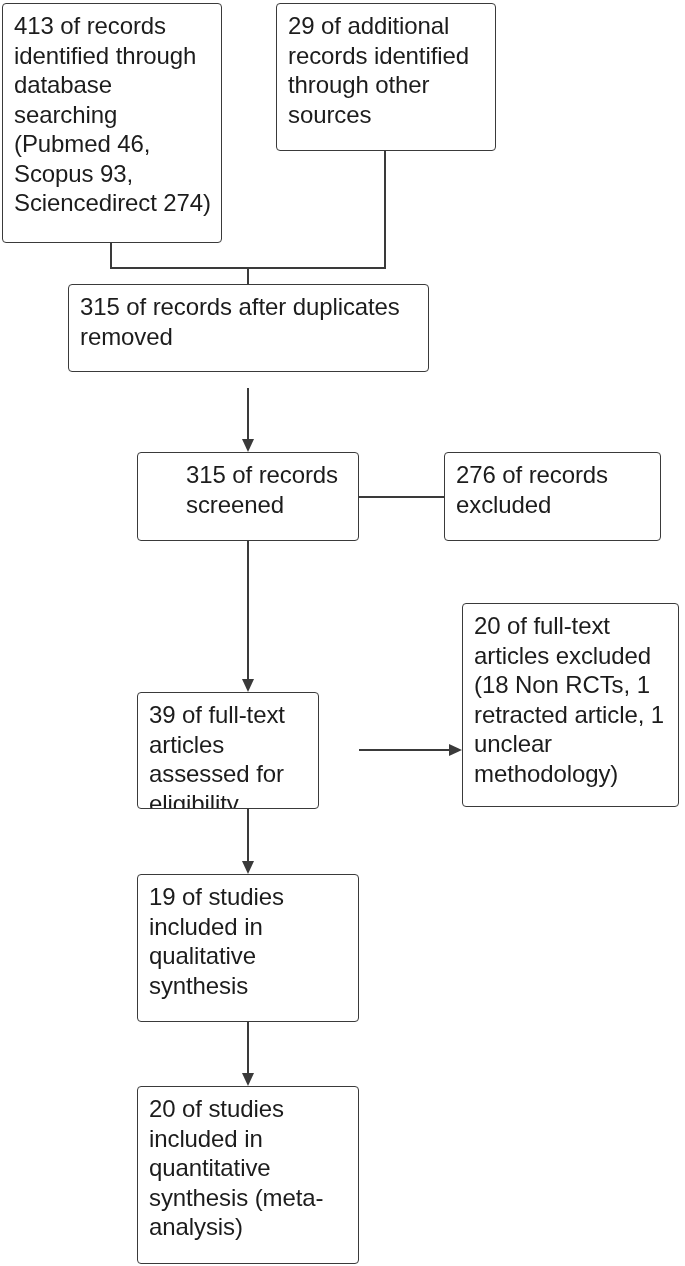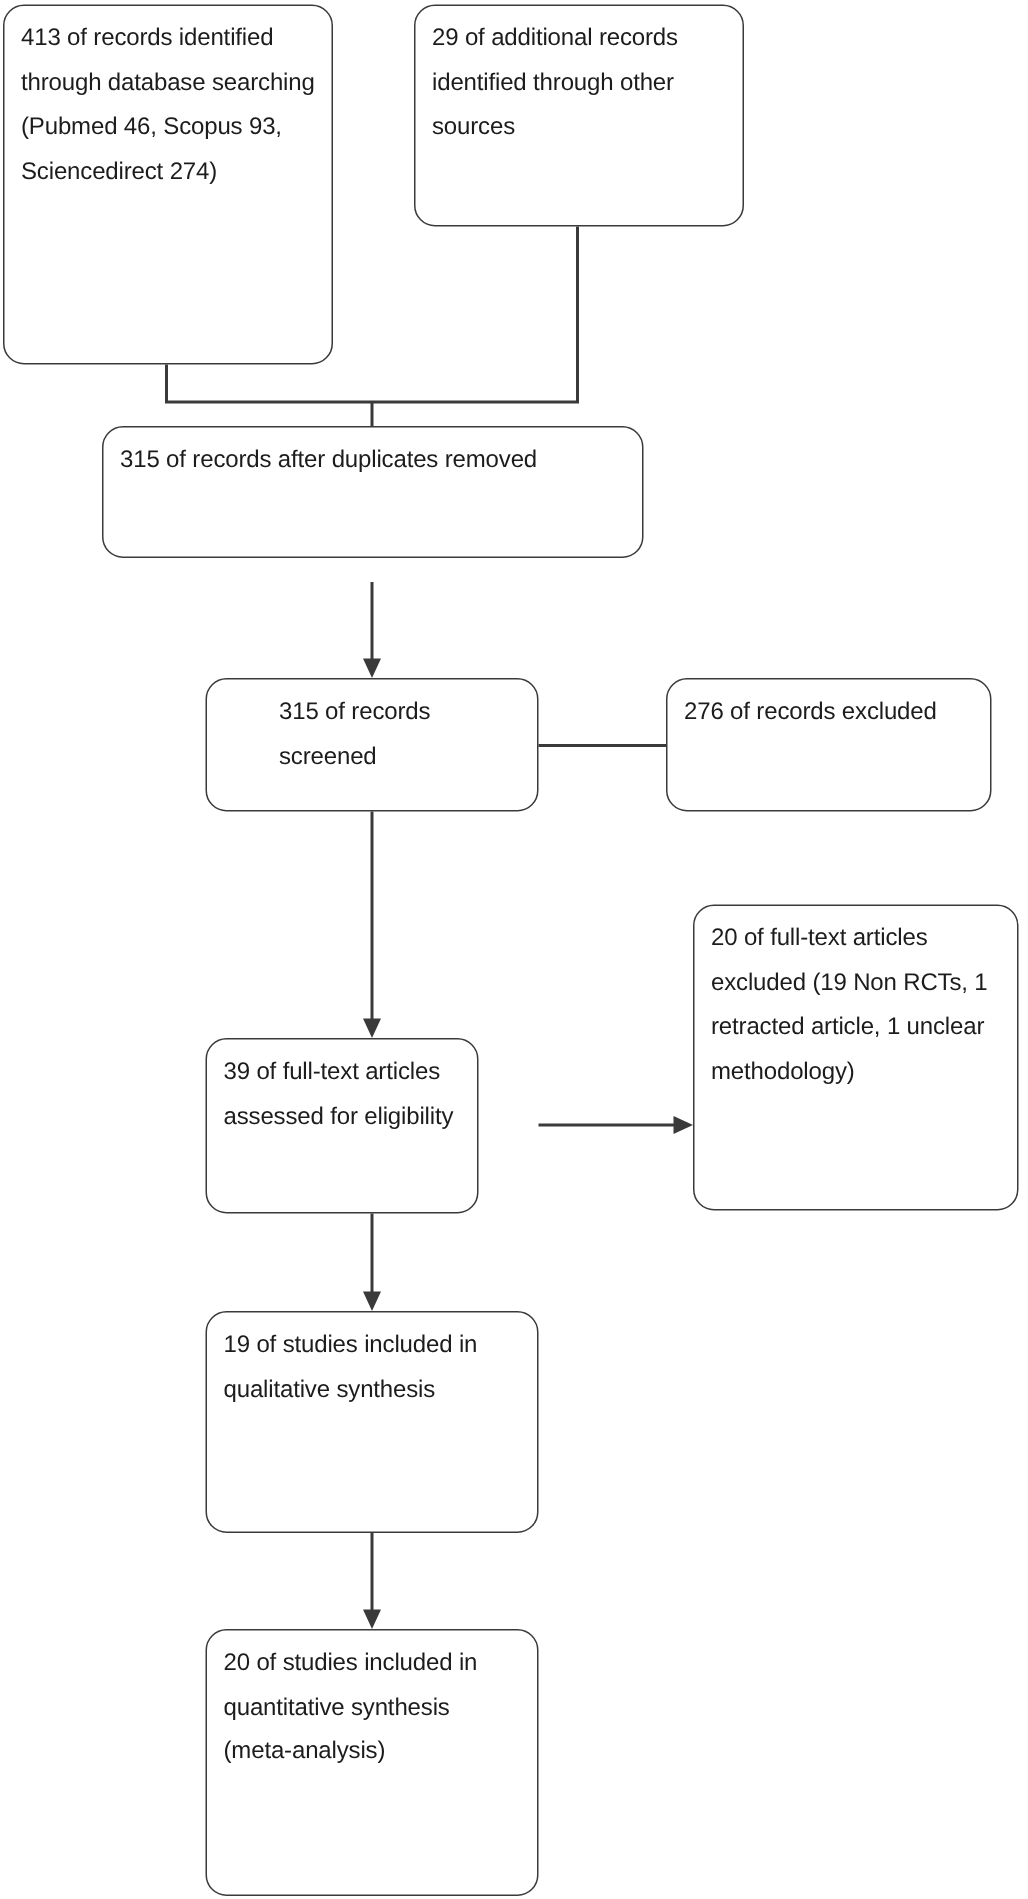--- a/index.html
+++ b/index.html
@@ -25,24 +25,24 @@
     top: 0;
     left: 0;
     width: 685px;
     height: 1266px;
   }
   .flow-box {
     position: absolute;
     box-sizing: border-box;
     background: #ffffff;
     border: 1.6px solid #3a3a3a;
-    border-radius: 14px;
+    border-radius: 4px;
     padding: 7px 9px 7px 11px;
     font-family: "Liberation Sans", sans-serif;
-    font-size: 16px;
+    font-size: 24px;
     line-height: 29.5px;
     color: #1c1c1c;
     white-space: pre-line;
     letter-spacing: -0.1px;
     overflow: hidden;
   }
   .flow-box-text {
     display: block;
     white-space: pre-line;
   }
@@ -83,18 +83,18 @@
       </g>
     </svg>
 
   <div id="box-layer">
       <div class="flow-box" style="left: 2px; top: 3px; width: 220px; height: 240px; border-color: rgb(58, 58, 58); color: rgb(28, 28, 28); background: rgb(255, 255, 255);"><span class="flow-box-text">413 of records identified through database searching (Pubmed 46, Scopus 93, Sciencedirect 274)</span></div>
       <div class="flow-box" style="left: 276px; top: 3px; width: 220px; height: 148px; border-color: rgb(58, 58, 58); color: rgb(28, 28, 28); background: rgb(255, 255, 255);"><span class="flow-box-text">29 of additional records identified through other sources</span></div>
       <div class="flow-box" style="left: 68px; top: 284px; width: 361px; height: 88px; border-color: rgb(58, 58, 58); color: rgb(28, 28, 28); background: rgb(255, 255, 255);"><span class="flow-box-text">315 of records after duplicates removed</span></div>
       <div class="flow-box" style="left: 137px; top: 452px; width: 222px; height: 89px; border-color: rgb(58, 58, 58); color: rgb(28, 28, 28); background: rgb(255, 255, 255); padding-left: 48px;"><span class="flow-box-text">315 of records screened</span></div>
       <div class="flow-box" style="left: 444px; top: 452px; width: 217px; height: 89px; border-color: rgb(58, 58, 58); color: rgb(28, 28, 28); background: rgb(255, 255, 255);"><span class="flow-box-text">276 of records excluded</span></div>
       <div class="flow-box" style="left: 137px; top: 692px; width: 182px; height: 117px; border-color: rgb(58, 58, 58); color: rgb(28, 28, 28); background: rgb(255, 255, 255);"><span class="flow-box-text">39 of full-text articles assessed for eligibility</span></div>
-      <div class="flow-box" style="left: 462px; top: 603px; width: 217px; height: 204px; border-color: rgb(58, 58, 58); color: rgb(28, 28, 28); background: rgb(255, 255, 255);"><span class="flow-box-text">20 of full-text articles excluded (19 Non RCTs, 1 retracted article, 1 unclear methodology)</span></div>
+      <div class="flow-box" style="left: 462px; top: 603px; width: 217px; height: 204px; border-color: rgb(58, 58, 58); color: rgb(28, 28, 28); background: rgb(255, 255, 255);"><span class="flow-box-text">20 of full-text articles excluded (18 Non RCTs, 1 retracted article, 1 unclear methodology)</span></div>
       <div class="flow-box" style="left: 137px; top: 874px; width: 222px; height: 148px; border-color: rgb(58, 58, 58); color: rgb(28, 28, 28); background: rgb(255, 255, 255);"><span class="flow-box-text">19 of studies included in qualitative synthesis</span></div>
       <div class="flow-box" style="left: 137px; top: 1086px; width: 222px; height: 178px; border-color: rgb(58, 58, 58); color: rgb(28, 28, 28); background: rgb(255, 255, 255);"><span class="flow-box-text">20 of studies included in quantitative synthesis (meta-analysis)</span></div>
     </div>
 
 </div>
 
 </body></html>

